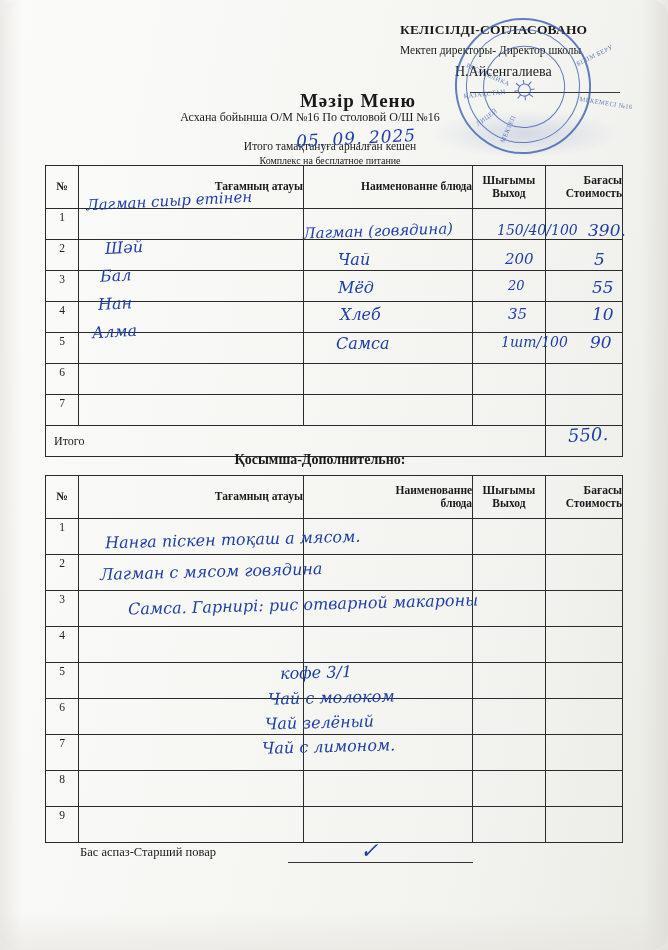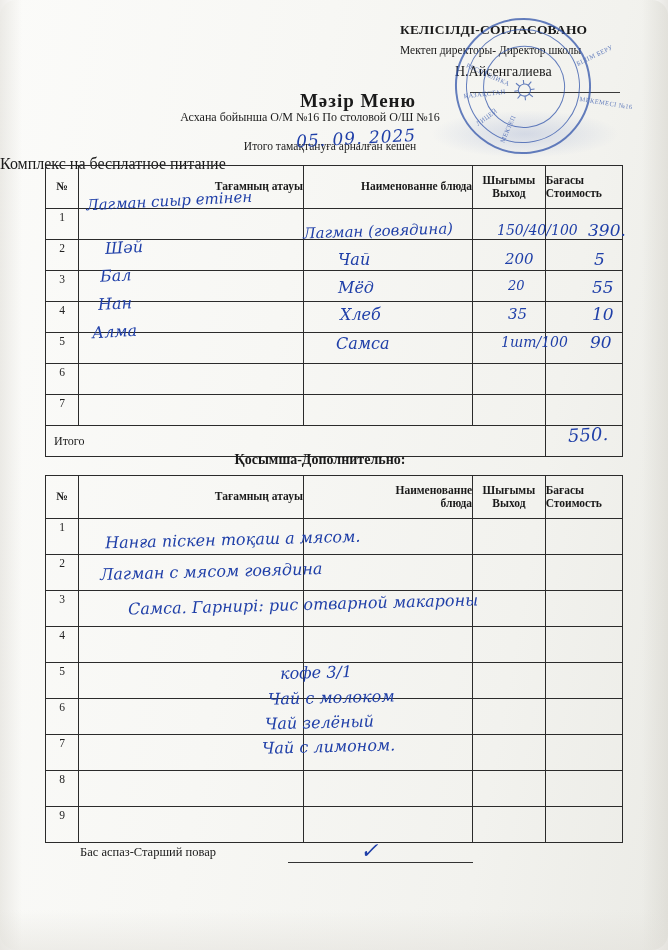--- a/index.html
+++ b/index.html
@@ -49,22 +49,22 @@
   }
   .title-canteen{
     position:absolute;left:0;top:110px;width:620px;text-align:center;
     font-size:12px;
   }
   .title-free{
     position:absolute;left:0;top:140px;width:660px;text-align:center;
     font-size:11.5px;
   }
   .title-free2{
-    position:absolute;left:0;top:155px;width:660px;
-    font-size:16px;
+    position:absolute;left:0;top:155px;width:660px;text-align:center;
+    font-size:10px;
   }
 
   
   .hw{
     font-family:"DejaVu Serif", serif;
     color:#1f3fa8;
     font-style:italic;
   }
   .hw-date{
     position:absolute;left:296px;top:128px;font-size:17px;
@@ -83,21 +83,21 @@
   }
   th{font-weight:bold;text-align:right;line-height:1.15;}
 
   #table-main{left:45px;top:165px;width:578px;}
   #table-extra{left:45px;top:475px;width:578px;}
 
   .c-num{width:36px;text-align:center;}
   .c-name{width:255px;}
   .c-title{width:185px;}
   .c-out{width:75px;text-align:center;}
-  .c-price{width:80px;text-align:left;margin-left:29px;}
+  .c-price{width:80px;text-align:right;margin-left:29px;}
 
   .rownum{text-align:center;font-size:11.5px;color:#222;vertical-align:top;padding-top:2px;}
   .datacell{height:28px;position:relative;}
   .hdrcell2{height:42px;}
 
   .totals td{height:30px;}
   .total-label{padding-left:8px;font-size:12px;}
 
   
   .ink{

